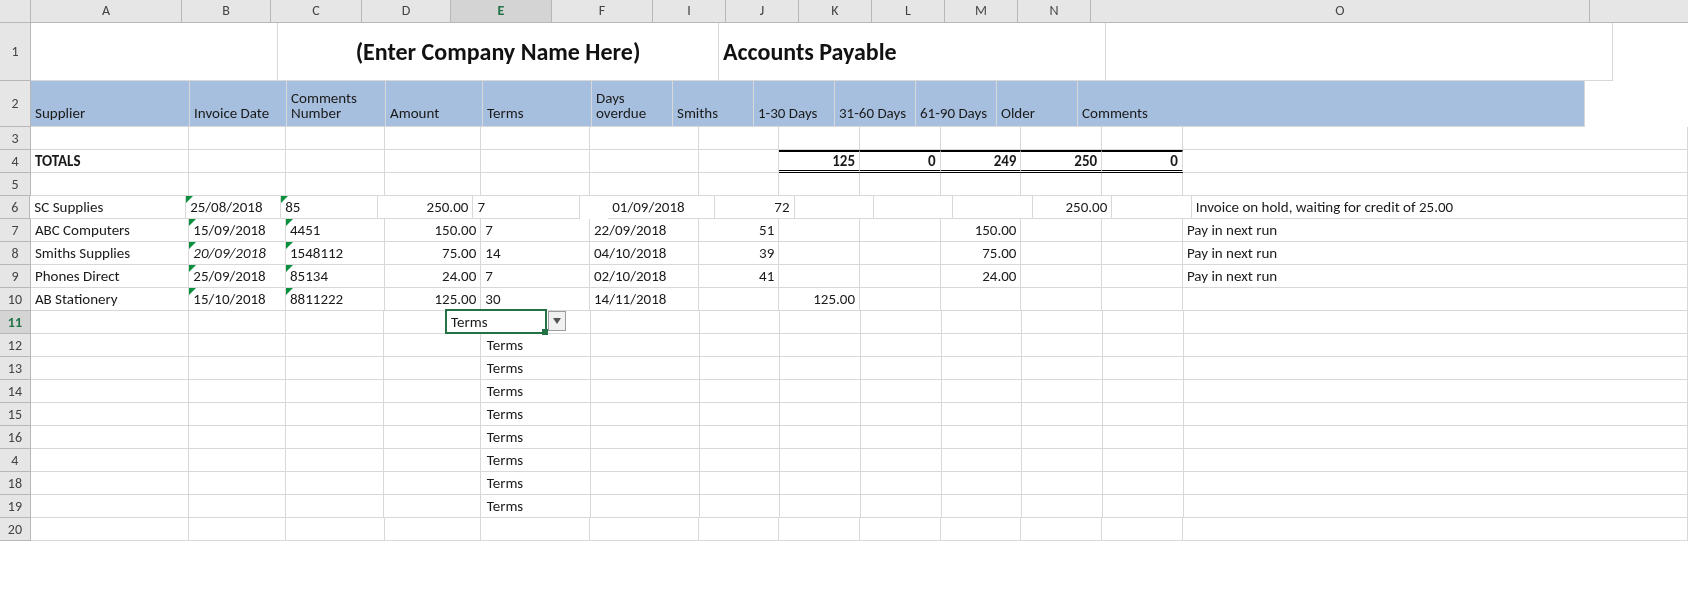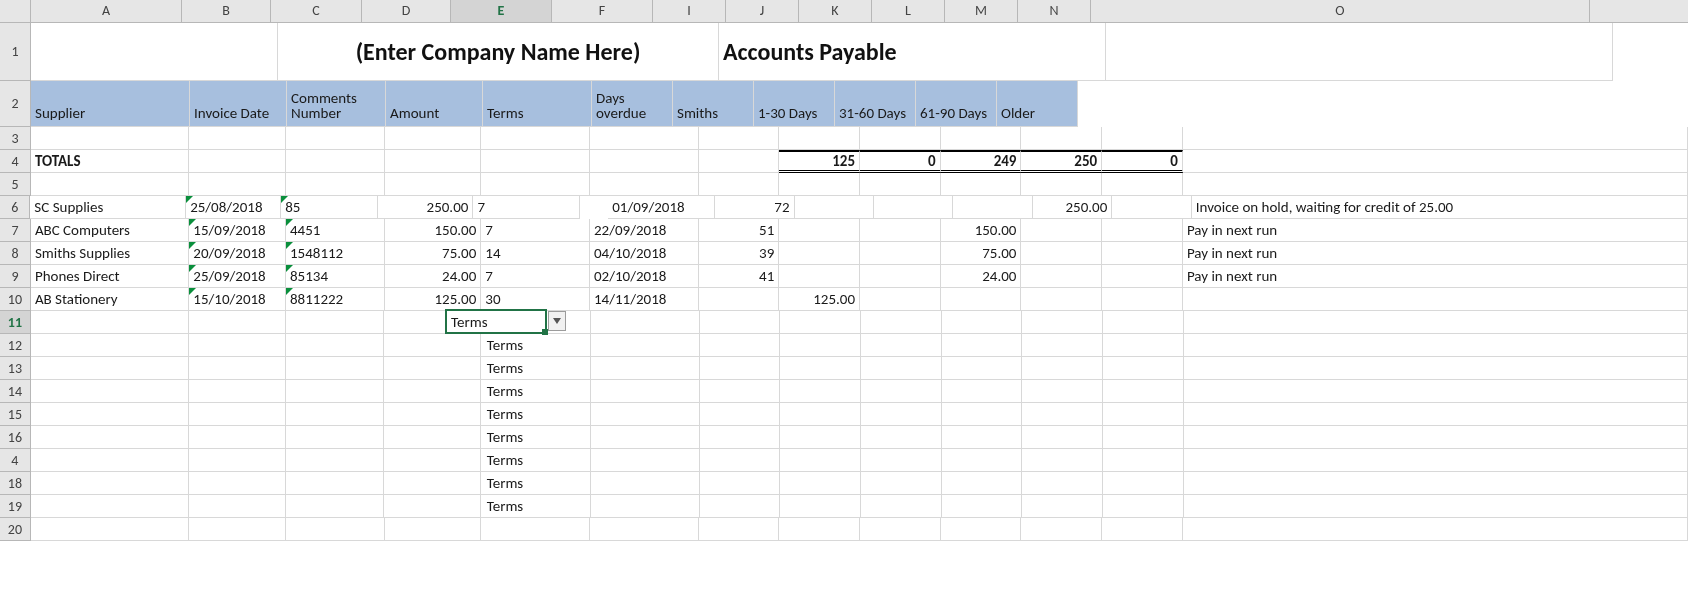--- a/index.html
+++ b/index.html
@@ -199,20 +199,21 @@
       <div class="cell cB" style="width: 88px;">Invoice Date</div>
       <div class="cell cC" style="width: 90px;">Comments Number</div>
       <div class="cell cD" style="width: 88px;">Amount</div>
       <div class="cell cE" style="width: 100px;">Terms</div>
       <div class="cell cI" style="width: 72px;">Days overdue</div>
       <div class="cell cJ" style="width: 72px;">Smiths</div>
       <div class="cell cK" style="width: 72px;">1-30 Days</div>
       <div class="cell cL" style="width: 72px;">31-60 Days</div>
       <div class="cell cM" style="width: 72px;">61-90 Days</div>
       <div class="cell cN" style="width: 72px;">Older</div>
+      <div class="cell cO" style="width: 498px;">Comments</div>
     </div>
     <div class="row">
       <div class="rowhdr">3</div>
       <div class="cell cA" style="width: 150px;"></div>
       <div class="cell cB" style="width: 88px;"></div>
       <div class="cell cC" style="width: 90px;"></div>
       <div class="cell cD" style="width: 88px;"></div>
       <div class="cell cE" style="width: 100px;"></div>
       <div class="cell cF" style="width: 100px;"></div>
       <div class="cell cI" style="width: 72px;"></div>
@@ -283,21 +284,21 @@
       <div class="cell cJ right" style="width: 72px;"></div>
       <div class="cell cK right" style="width: 72px;"></div>
       <div class="cell cL right" style="width: 72px;">150.00</div>
       <div class="cell cM right" style="width: 72px;"></div>
       <div class="cell cN right" style="width: 72px;"></div>
       <div class="cell cO" style="width: 498px;">Pay in next run</div>
     </div>
     <div class="row">
       <div class="rowhdr">8</div>
       <div class="cell cA" style="width: 150px;">Smiths Supplies</div>
-      <div class="cell cB green-tri" style="width: 88px;">20/09/2018</div>
+      <div class="cell cB green-tri" style="width: 88px; font-style: italic;">20/09/2018</div>
       <div class="cell cC green-tri" style="width: 90px;">1548112</div>
       <div class="cell cD right" style="width: 88px;">75.00</div>
       <div class="cell cE" style="width: 100px;">14</div>
       <div class="cell cF" style="width: 100px;">04/10/2018</div>
       <div class="cell cI right" style="width: 72px;">39</div>
       <div class="cell cJ right" style="width: 72px;"></div>
       <div class="cell cK right" style="width: 72px;"></div>
       <div class="cell cL right" style="width: 72px;">75.00</div>
       <div class="cell cM right" style="width: 72px;"></div>
       <div class="cell cN right" style="width: 72px;"></div>

